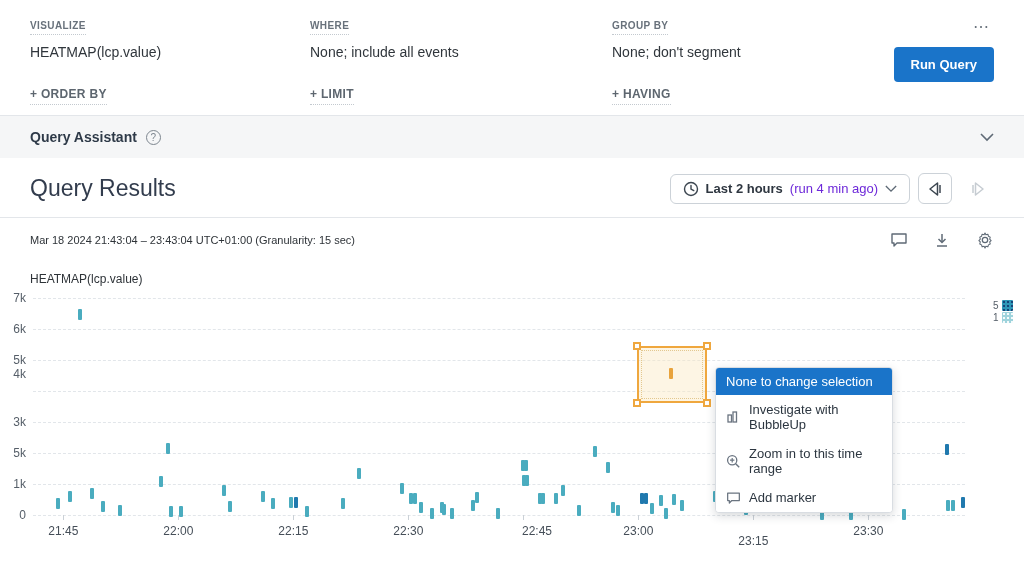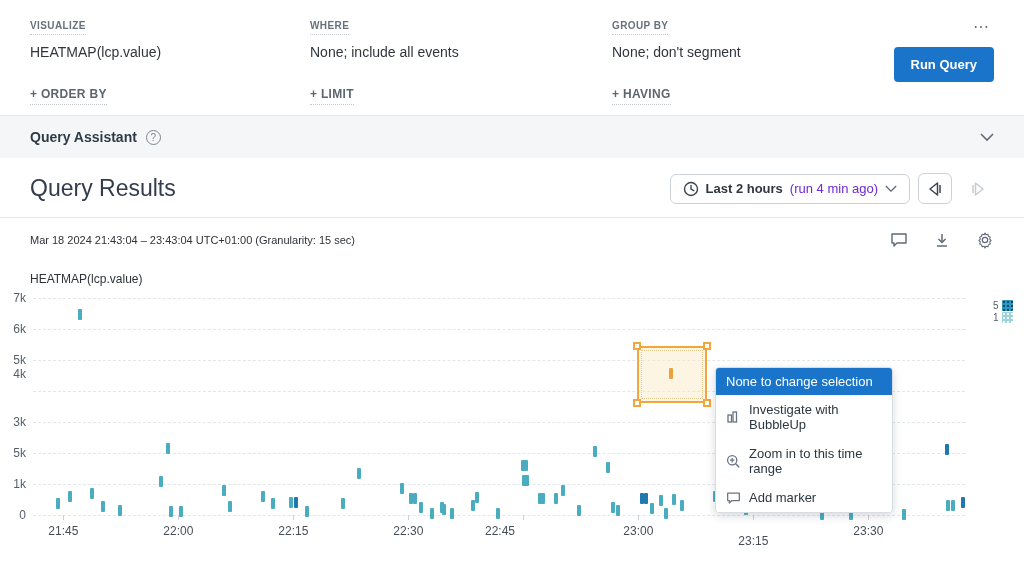--- a/index.html
+++ b/index.html
@@ -194,21 +194,21 @@
         <div class="ylabel" style="top: 8px; left: 0px;">7k</div>
         <div class="xtick" style="left: 63.334px; top: 225px;"></div>
         <div class="xlabel" style="left: 63.334px; top: 234px;">21:45</div>
         <div class="xtick" style="left: 178.339px; top: 225px;"></div>
         <div class="xlabel" style="left: 178.339px; top: 234px;">22:00</div>
         <div class="xtick" style="left: 293.344px; top: 225px;"></div>
         <div class="xlabel" style="left: 293.344px; top: 234px;">22:15</div>
         <div class="xtick" style="left: 408.349px; top: 225px;"></div>
         <div class="xlabel" style="left: 408.349px; top: 234px;">22:30</div>
         <div class="xtick" style="left: 523.354px; top: 225px;"></div>
-        <div class="xlabel" style="left: 500px; top: 234px;">22:45</div>
+        <div class="xlabel" style="left: 537px; top: 234px;">22:45</div>
         <div class="xtick" style="left: 638.359px; top: 225px;"></div>
         <div class="xlabel" style="left: 638.359px; top: 234px;">23:00</div>
         <div class="xtick" style="left: 753.364px; top: 225px;"></div>
         <div class="xlabel" style="left: 753.364px; top: 244px;">23:15</div>
         <div class="xtick" style="left: 868.369px; top: 225px;"></div>
         <div class="xlabel" style="left: 868.369px; top: 234px;">23:30</div>
         <div class="pt" style="left: 55.9671px; top: 207.91px;"></div>
         <div class="pt" style="left: 68.2343px; top: 200.78px;"></div>
         <div class="pt" style="left: 78.2014px; top: 18.5px;"></div>
         <div class="pt" style="left: 89.7019px; top: 198.3px;"></div>

